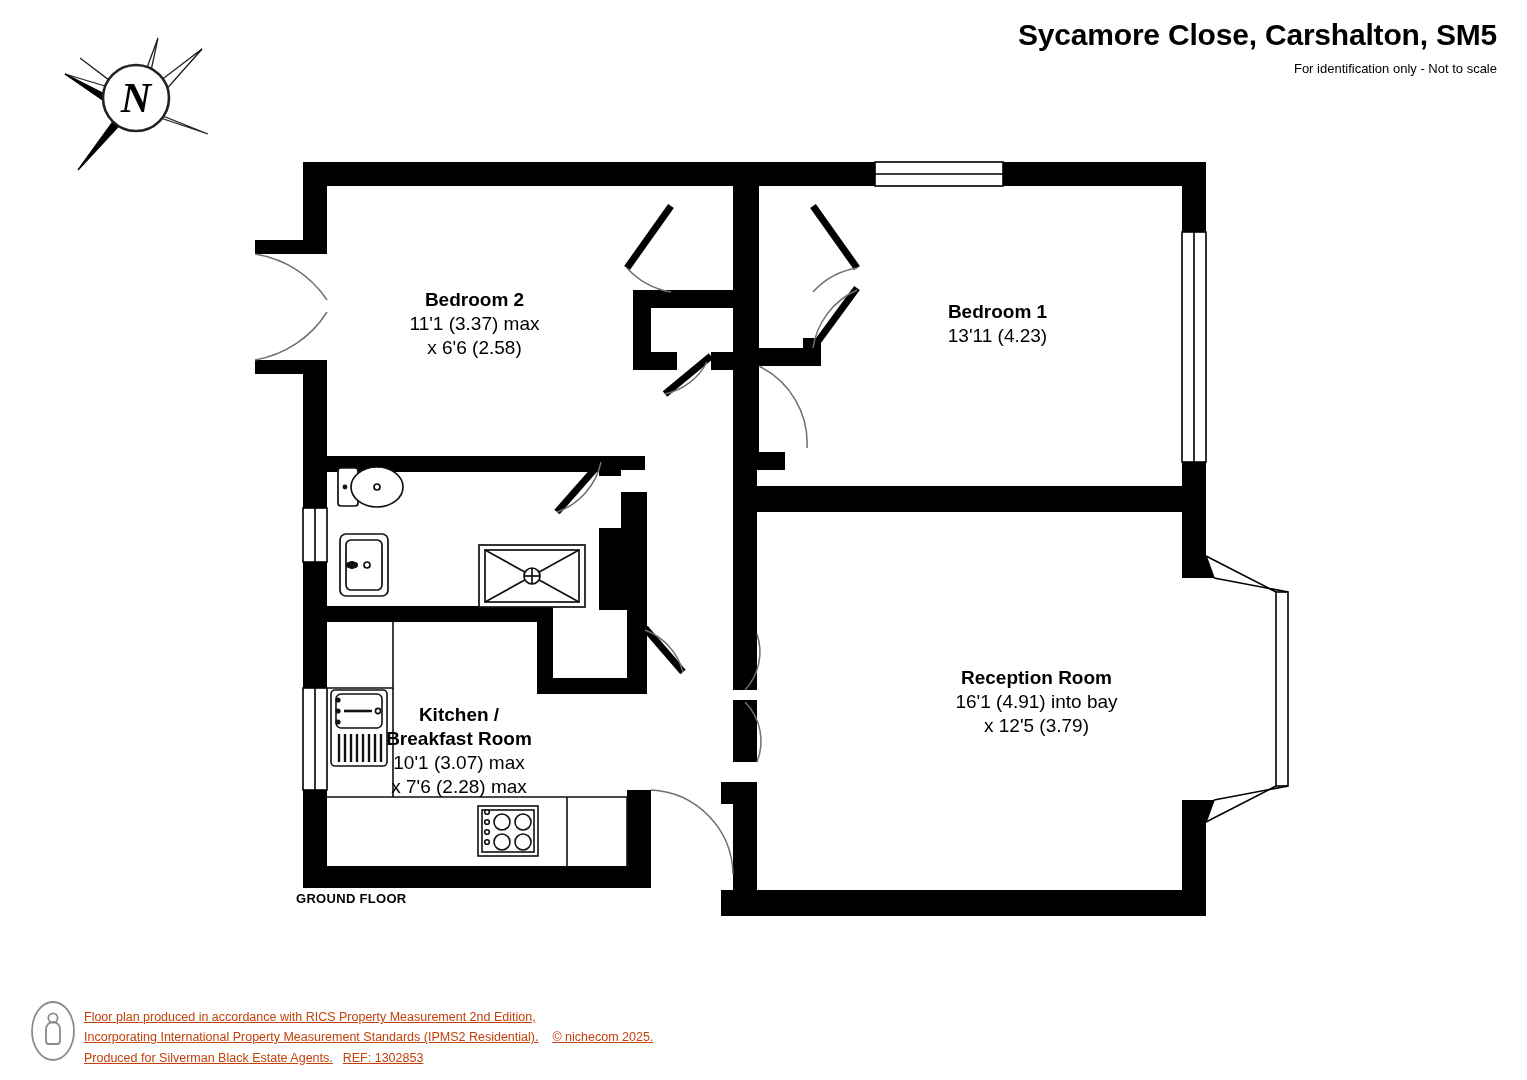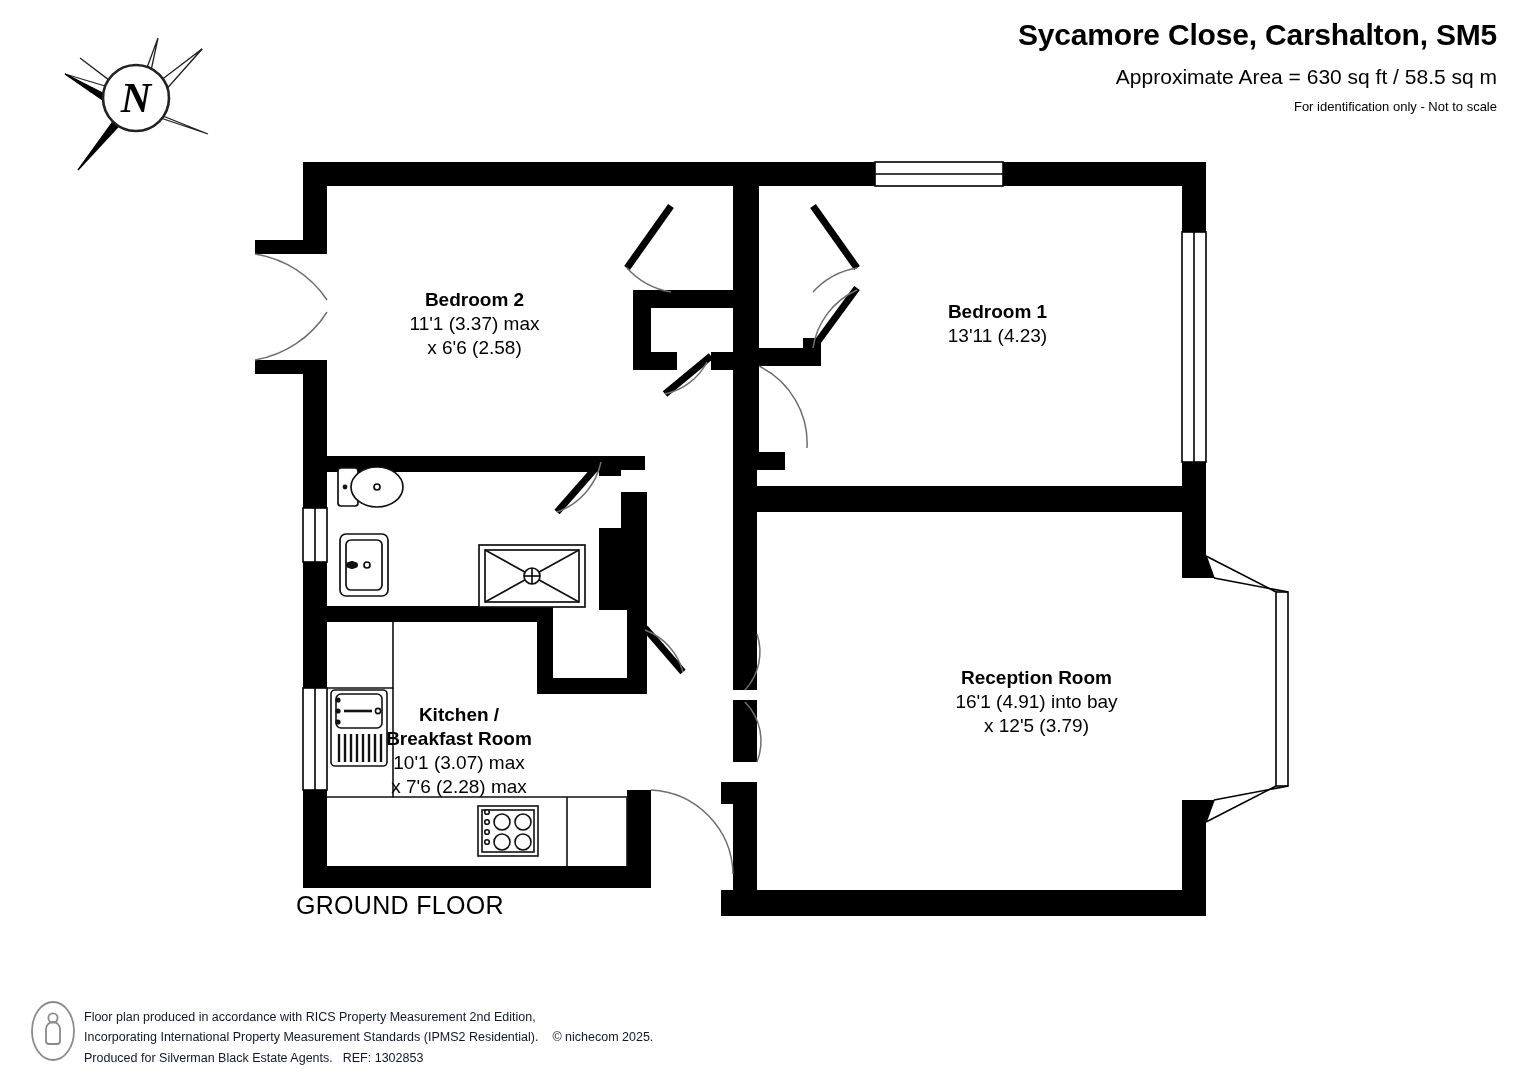--- a/index.html
+++ b/index.html
@@ -25,36 +25,35 @@
   
   .roomlabel{position:absolute;text-align:center;line-height:1.27;white-space:nowrap;}
   .roomlabel .nm{font-size:19px;font-weight:bold;}
   .roomlabel .dim{font-size:19px;font-weight:normal;}
 
   #lbl-bed2{left:322px;top:288px;width:305px;}
   #lbl-bed1{left:845px;top:300px;width:305px;}
   #lbl-recep{left:884px;top:666px;width:305px;}
   #lbl-kitchen{left:324px;top:703px;width:270px;}
 
-  #floorlabel{position:absolute;left:296px;top:891px;font-size:25px;font-weight:normal;letter-spacing:0.3px;}
+  #floorlabel{position:absolute;left:296px;top:891px;font-size:13px;font-weight:bold;letter-spacing:0.3px;}
 
   
   #footer{position:absolute;left:30px;top:1000px;display:flex;align-items:flex-start;}
   #footer-icon{width:46px;height:62px;flex:0 0 auto;margin-right:8px;}
-  #footer-text{font-size:12.5px;color:#0f172a;line-height:1.62;padding-top:7px;}
+  #footer-text{font-size:12.5px;color:#c2410c;line-height:1.62;padding-top:7px;text-decoration:underline;}
   #footer-text .ln{white-space:nowrap;}
   .sp{display:inline-block;width:14px;}
   .sp2{display:inline-block;width:10px;}
 </style>
 </head>
 <body>
 
 <div id="header">
   <div id="title">Sycamore Close, Carshalton, SM5</div>
-  <div id="area">Approximate Area = 630 sq ft / 58.5 sq m</div>
   <div id="notice">For identification only - Not to scale</div>
 </div>
 
 <div id="compass">
   <svg viewBox="0 0 150 145" width="150" height="145">
 
     <polygon points="75,68 98,6 86,62 142,17 92,72" fill="#ffffff" stroke="#222" stroke-width="1.3"></polygon>
     <polygon points="75,68 142,17 88,78 148,102 83,80" fill="#ffffff" stroke="#222" stroke-width="1.3"></polygon>
     <polygon points="75,68 20,26 65,60 5,42 62,71" fill="#ffffff" stroke="#222" stroke-width="1.3"></polygon>
 

